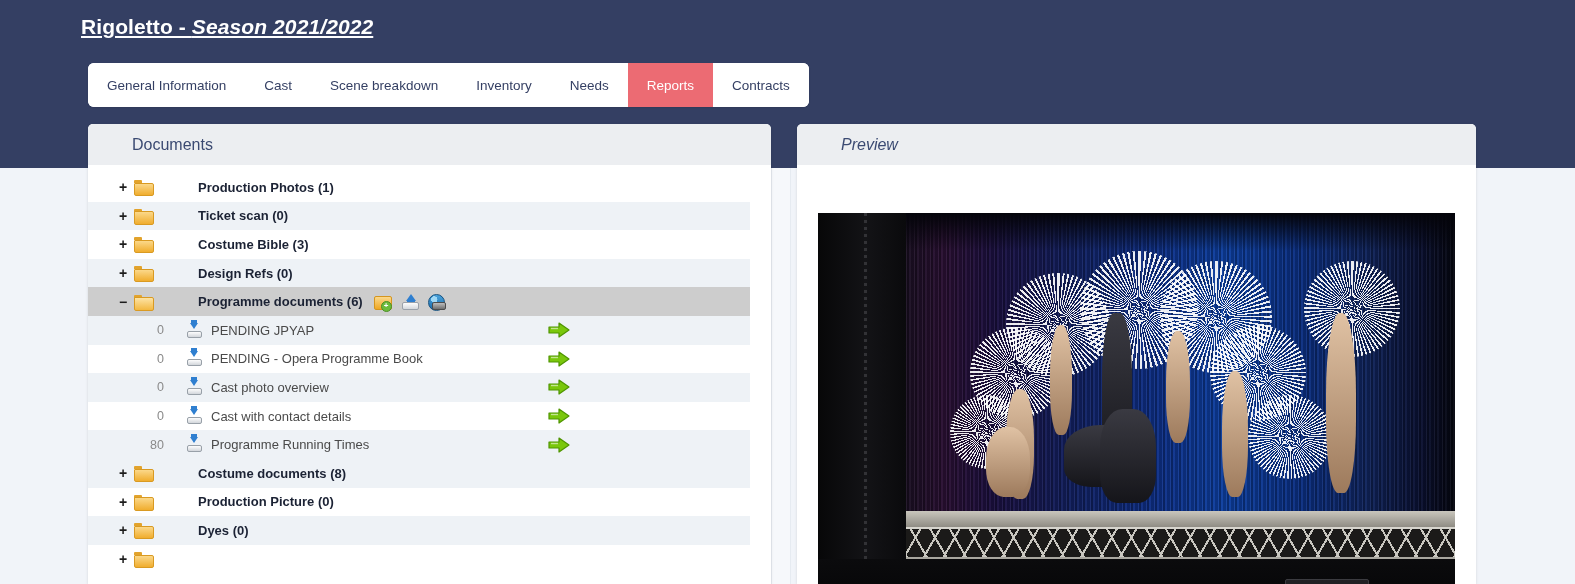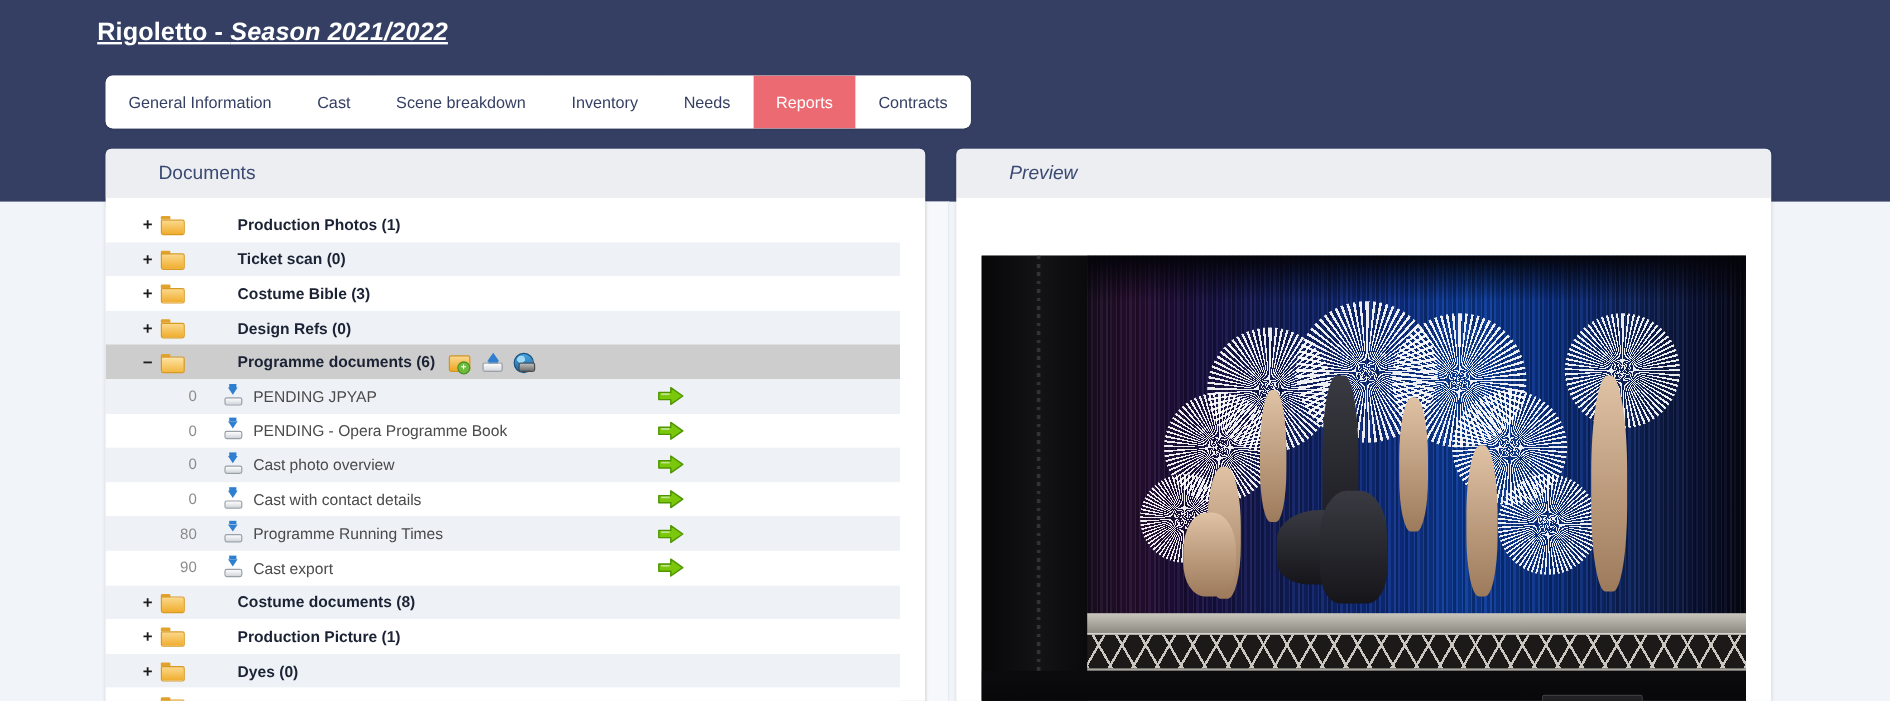--- a/index.html
+++ b/index.html
@@ -487,40 +487,29 @@
         <span class="file-size">80</span>
         <span class="dl-icon"></span>
         <span class="file-name">Programme Running Times</span>
         <span class="go-arrow">
           <svg width="22" height="16" viewBox="0 0 22 16">
             <path d="M1 5 H11 V1 L21 8 L11 15 V11 H1 Z" fill="#7ac70c" stroke="#4f9500" stroke-width="1.2" stroke-linejoin="round"></path>
             <path d="M3 6.5 H10" stroke="#ffffff" stroke-width="1.4" opacity=".55"></path>
           </svg>
         </span>
       </div>
+      <div class="tree-row alt">
+        <span class="expander">+</span>
+        <span class="folder-icon"></span>
+        <span class="folder-label">Costume documents (8)</span>
+      </div>
       <div class="tree-row">
-        <span class="file-size">90</span>
-        <span class="dl-icon"></span>
-        <span class="file-name">Cast export</span>
-        <span class="go-arrow">
-          <svg width="22" height="16" viewBox="0 0 22 16">
-            <path d="M1 5 H11 V1 L21 8 L11 15 V11 H1 Z" fill="#7ac70c" stroke="#4f9500" stroke-width="1.2" stroke-linejoin="round"></path>
-            <path d="M3 6.5 H10" stroke="#ffffff" stroke-width="1.4" opacity=".55"></path>
-          </svg>
-        </span>
-      </div>
-      <div class="tree-row alt">
-        <span class="expander">+</span>
-        <span class="folder-icon"></span>
-        <span class="folder-label">Costume documents (8)</span>
-      </div>
-      <div class="tree-row">
-        <span class="expander">+</span>
-        <span class="folder-icon"></span>
-        <span class="folder-label">Production Picture (1)</span>
+        <span class="expander">+</span>
+        <span class="folder-icon"></span>
+        <span class="folder-label">Production Picture (0)</span>
       </div>
       <div class="tree-row alt">
         <span class="expander">+</span>
         <span class="folder-icon"></span>
         <span class="folder-label">Dyes (0)</span>
       </div>
       <div class="tree-row">
         <span class="expander">+</span>
         <span class="folder-icon"></span>
         <span class="folder-label"></span>

